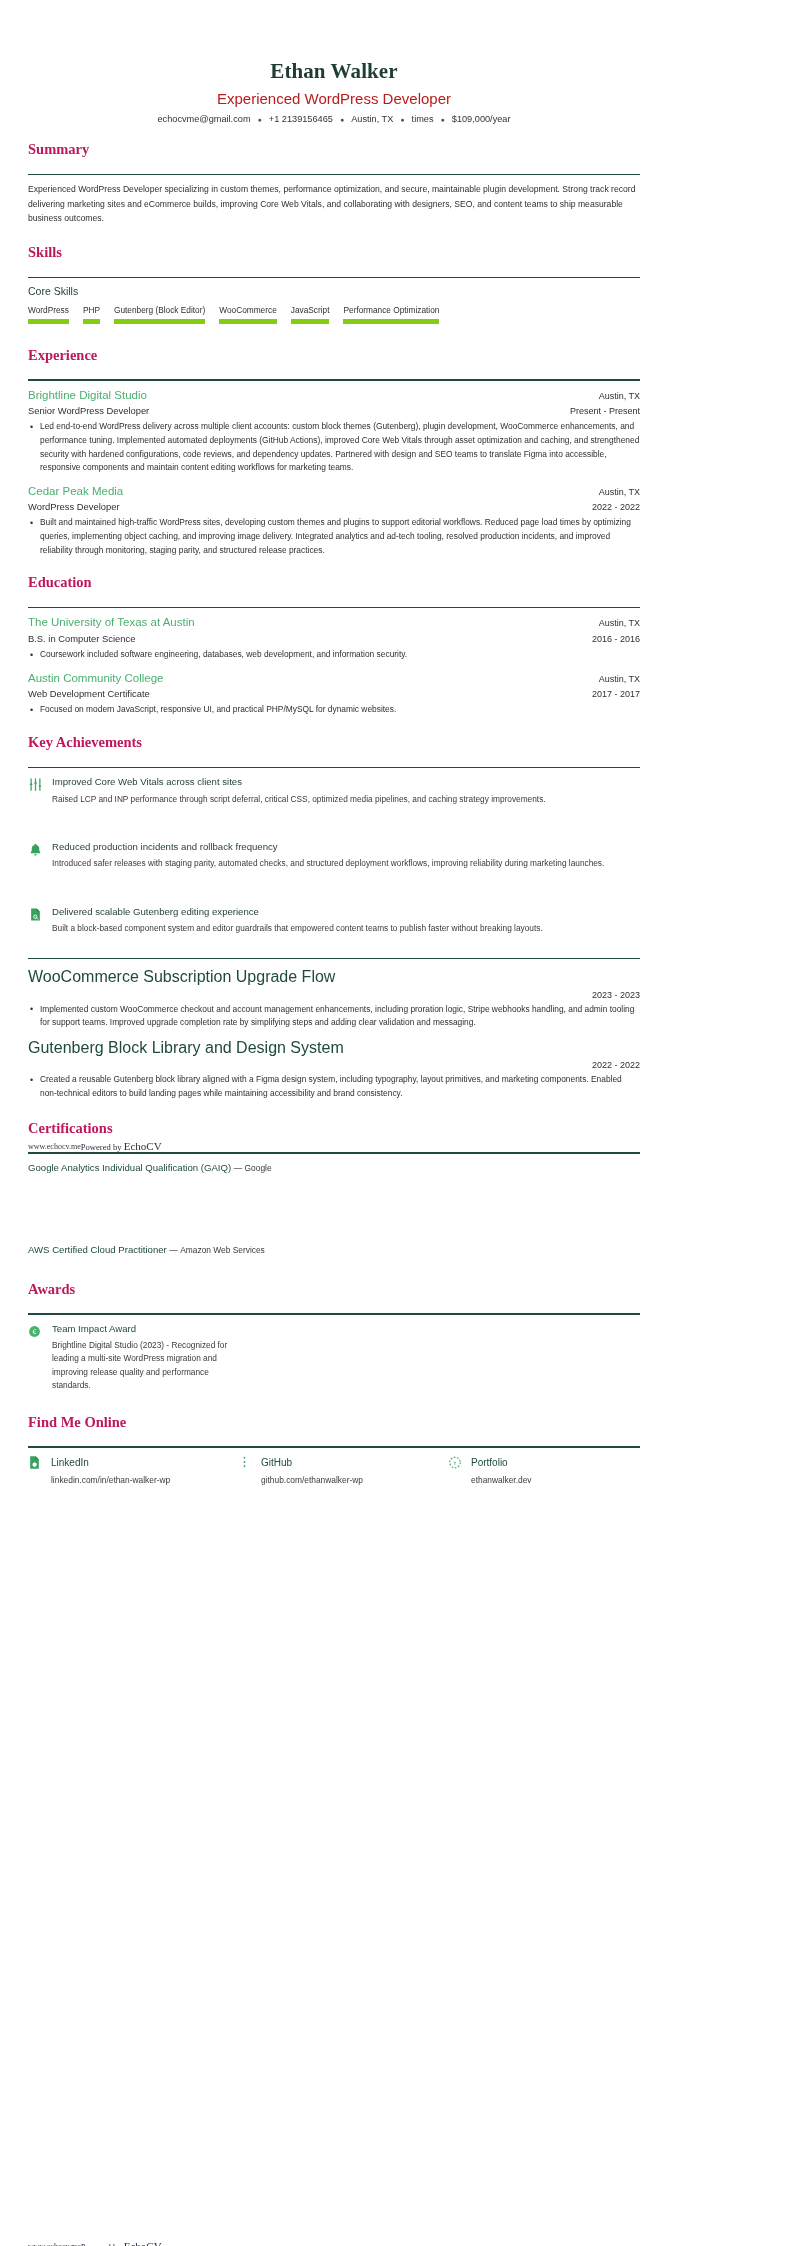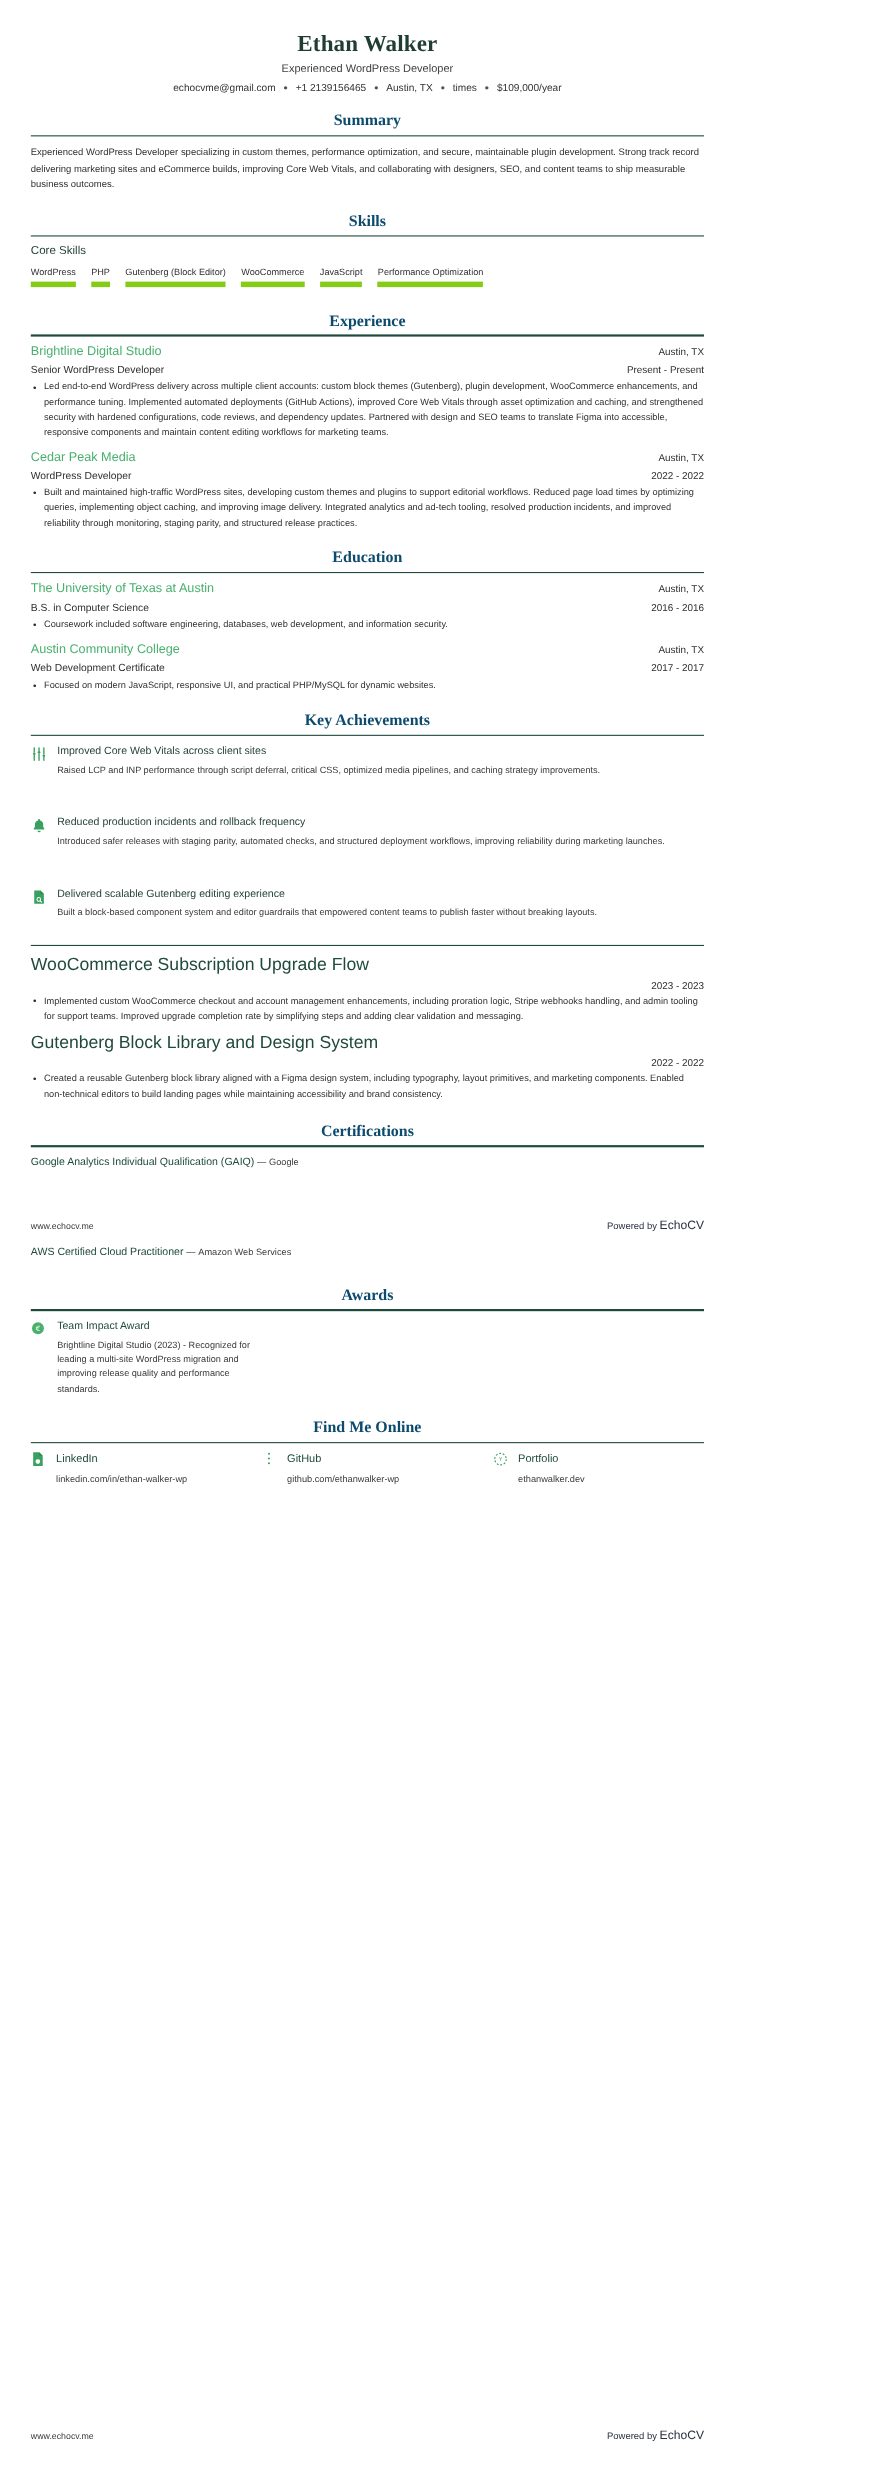--- a/index.html
+++ b/index.html
@@ -12,35 +12,36 @@
   body {
     width: 794px;
     min-height: 2246px;
     position: relative;
   }
 
   .page {
     width: 668px;
     position: relative;
     padding: 0 28px;
+    margin-top: 32px;
   }
 
   
   .hdr { text-align: center; padding-top: 26px; }
   .hdr-name {
     font-family: "Liberation Serif", serif;
     font-weight: bold;
     font-size: 21px;
     color: #1f3d33;
     letter-spacing: .1px;
     line-height: 1.3;
   }
   .hdr-title {
-    font-size: 10px;
-    color: #404040;
+    font-size: 15px;
+    color: #b91c1c;
     margin-top: 3px;
     line-height: 1.4;
   }
   .hdr-contact {
     font-size: 9.2px;
     color: #333;
     margin-top: 5px;
     display: flex;
     justify-content: center;
     align-items: center;
@@ -52,24 +53,23 @@
     font-size: 7px;
     line-height: 1;
   }
 
   
   .section { margin-top: 14px; }
   .sec-title {
     font-family: "Liberation Serif", serif;
     font-weight: bold;
     font-size: 14.5px;
-    color: #0c4a6e;
-    text-align: center;
+    color: #be185d;
     line-height: 1.35;
-    padding-bottom: 2px;
+    padding-bottom: 14px;
   }
   .sec-rule {
     height: 1.6px;
     background: #1f4a3d;
     width: 100%;
     margin-bottom: 7px;
   }
 
   
   .summary-text {
@@ -238,22 +238,23 @@
     margin-left: 23px;
     line-height: 1.4;
   }
 
   
   .pagefoot {
     position: absolute;
     left: 28px;
     right: 28px;
     display: flex;
-    justify-content: space-between;
+    justify-content: flex-start;
     align-items: center;
+    font-family: Liberation Serif, serif;
   }
   .foot-url { font-size: 8px; color: #3a3a3a; }
   .foot-brand { font-size: 8.6px; color: #2b2f40; }
   .foot-brand b { font-weight: normal; font-size: 11px; color: #2b2f40; }
 
   .spacer-page-break { height: 64px; }
 </style>
 </head>
 <body>
 

